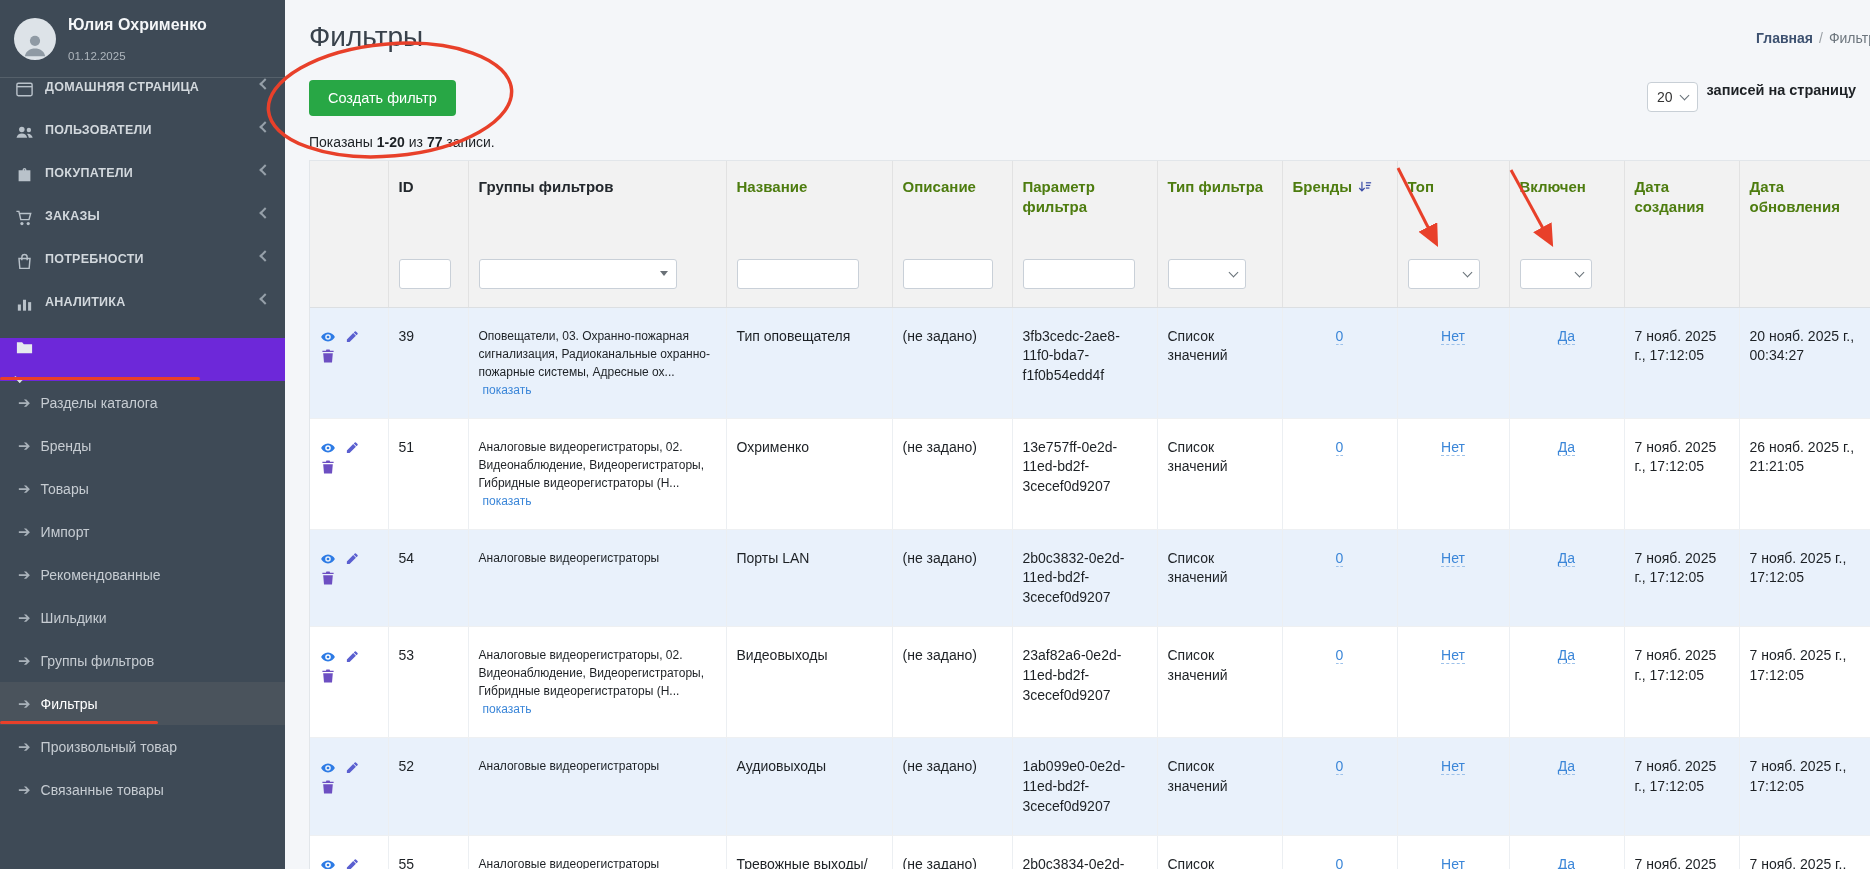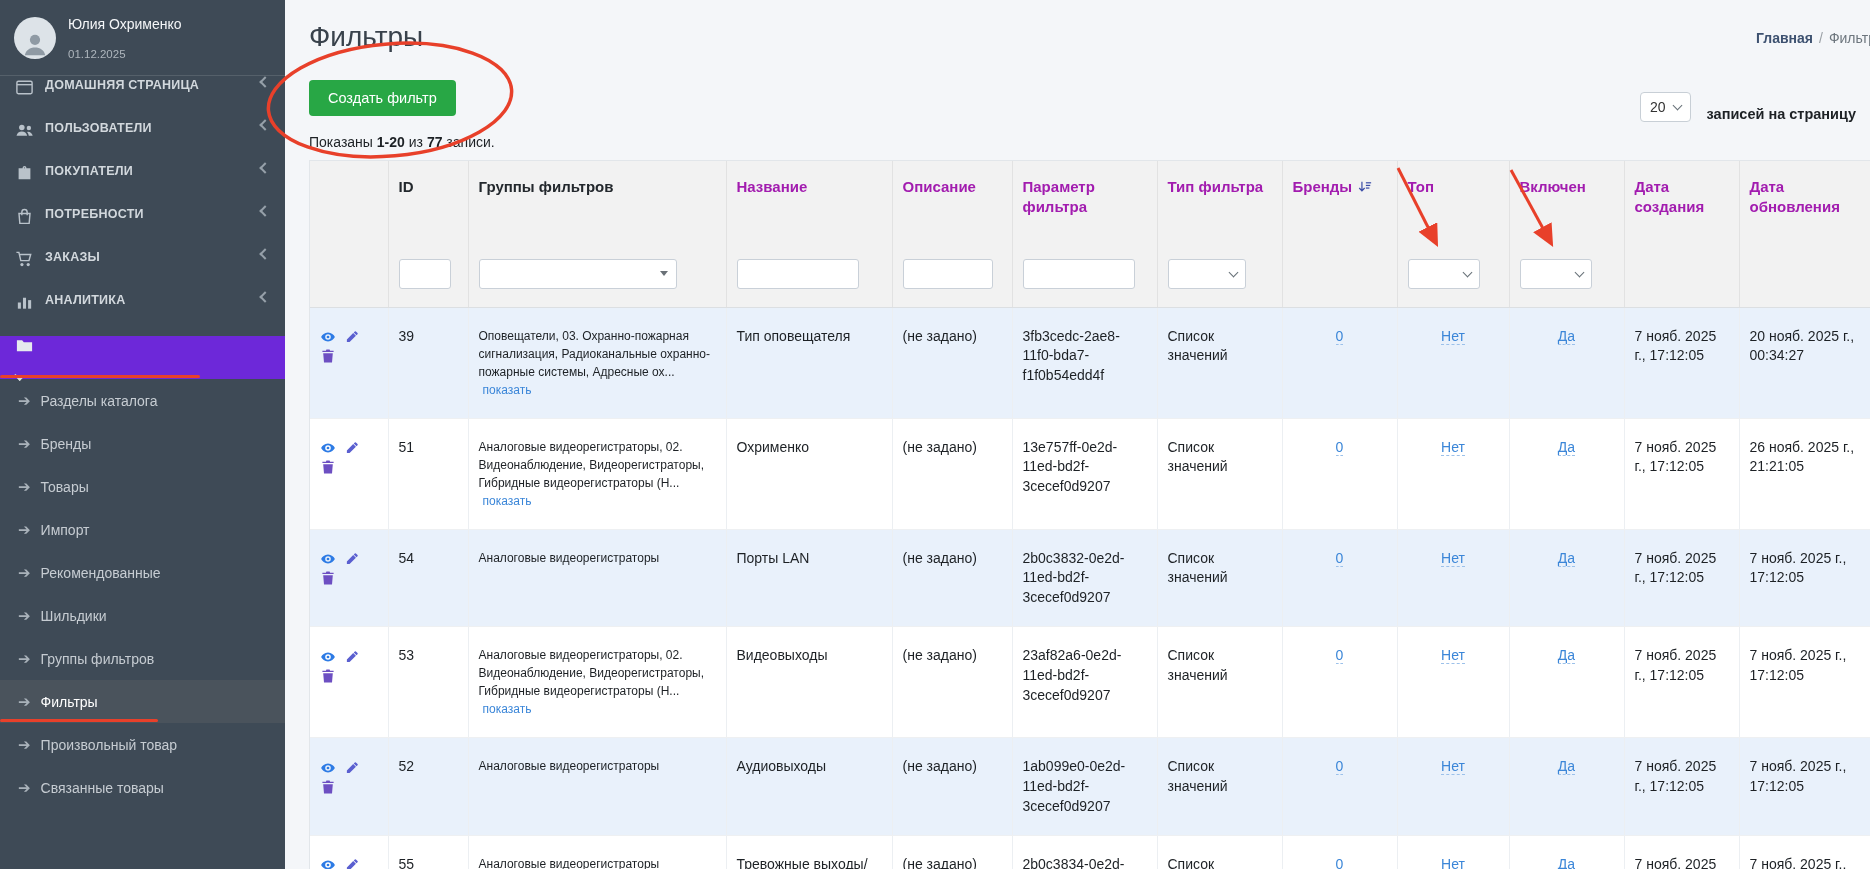--- a/index.html
+++ b/index.html
@@ -9,21 +9,21 @@
     background:#f4f6f9; color:#212529;
     font-family:"Liberation Sans","DejaVu Sans",sans-serif;
   }
 
   
   .sidebar { position:absolute; left:0; top:0; bottom:0; width:285px; background:#3e4a56; z-index:5; }
   .user-panel { display:flex; align-items:center; gap:12px; padding:16px 14px 15px; border-bottom:1px solid rgba(255,255,255,.12); }
   .avatar { width:42px; height:42px; border-radius:50%; background:#dde3e8; flex:0 0 42px;
             display:flex; align-items:flex-end; justify-content:center; overflow:hidden; }
   .avatar svg { width:30px; height:30px; }
-  .user-name { color:#f4f6f8; font-size:14px; }
+  .user-name { color:#f4f6f8; font-size:16px;font-weight:bold; }
   .user-date { color:#aeb6bd; font-size:11.5px; margin-top:16px; }
 
   .nav { padding-top:2px; }
   .nav-item { position:relative; display:flex; align-items:flex-start; gap:11px; height:43px; padding:0 16px 0 15px;
               color:#d2d8dd; font-size:12.5px; font-weight:700; letter-spacing:.02em; cursor:pointer; }
   .nav-item .nicon { width:19px; height:19px; color:#b9c2ca; flex:0 0 19px; }
   .nav-item .nicon svg { width:19px; height:19px; display:block; }
   .nlabel { flex:1; white-space:nowrap; overflow:hidden; }
   .chev-left { width:8px; height:8px; border-left:2px solid #96a0a9; border-bottom:2px solid #96a0a9; transform:rotate(45deg); }
   .chev-down { width:8px; height:8px; border-right:2px solid #d6dce1; border-bottom:2px solid #d6dce1; transform:rotate(45deg); margin-top:-4px; }
@@ -43,36 +43,36 @@
   .main { position:absolute; left:285px; top:0; right:0; bottom:0; padding:20px 0 0 24px; }
   .page-title { font-size:28px; font-weight:500; color:#39424c; margin:0; line-height:1.2; }
   .breadcrumb { position:absolute; top:30px; right:-16px; white-space:nowrap; font-size:14px; }
   .bc-home { color:#3d5170; font-weight:600; text-decoration:none; cursor:pointer; }
   .bc-sep { color:#9aa0a6; margin:0 6px; }
   .bc-current { color:#6c757d; }
 
   .create-btn { margin-top:26px; display:inline-block; background:#28a745; color:#fff; border:none; border-radius:4px;
                 padding:10px 19px; font-size:14.5px; font-family:inherit; cursor:pointer; }
 
-  .pager { position:absolute; top:92px; right:14px; display:flex; align-items:flex-end; gap:16px; }
+  .pager { position:absolute; top:82px; right:14px; display:flex; align-items:flex-start; gap:9px; }
   .page-size { display:flex; align-items:center; gap:8px; background:#fff; border:1px solid #c8cfd6; border-radius:4px;
                padding:6px 9px; font-size:14px; cursor:pointer; color:#333; }
   .pager-label { font-size:14.5px; font-weight:700; color:#1d2125; }
 
   .summary { margin-top:18px; font-size:14px; color:#1d2125; }
   .summary b { font-weight:700; }
 
   
   .table-card { margin-top:10px; background:#fff; border:1px solid #e2e6ea; border-right:none; width:1561px; }
   table { border-collapse:collapse; table-layout:fixed; width:100%; }
   thead th { background:#f2f2f2; border-right:1px solid #e2e2e2; text-align:left; vertical-align:top;
              font-size:15px; font-weight:700; color:#23282d; line-height:1.35; }
   .head-row th { height:92px; padding:16px 10px 4px; border-bottom:none; }
   .filter-row th { height:54px; padding:6px 10px 18px; border-bottom:1px solid #dcdfe2; }
-  .th-blue { color:#a21caf;margin-left:24px; }
+  .th-blue { color:#4d7c0f;margin-left:24px; }
   .sort-icon { margin-left:6px; color:#3d4fa8; vertical-align:-2px; }
   .sort-icon svg { width:14px; height:14px; display:inline-block; }
 
   tbody td { padding:19px 10px; vertical-align:top; border-right:1px solid #eceff2; border-bottom:1px solid #eef0f2;
              font-size:14px; line-height:1.4; color:#1d2125; }
   tbody tr:nth-child(odd) { background:#e9f1fb; }
   .c-groups { font-size:12px; line-height:1.5; }
   .more { color:#3b86d8; text-decoration:none; font-size:12px; margin-left:4px; cursor:pointer; }
   .c-param { overflow-wrap:anywhere; }
   .c-center { text-align:center; }
@@ -141,37 +141,37 @@
       <span class="nicon">
           <svg viewBox="0 0 20 20" fill="currentColor">
             <path d="M8 4.5V4a2 2 0 012-2 2 2 0 012 2v.5h4.2V16H3.8V4.5H8zm1.5-.5v.5h1V4a.5.5 0 00-1 0z"></path>
           </svg>
         </span>
       <span class="nlabel">ПОКУПАТЕЛИ</span>
       <span class="chev-left"></span>
     </div>
     <div class="nav-item">
       <span class="nicon">
-          <svg viewBox="0 0 20 20" fill="none" stroke="currentColor" stroke-width="1.5">
-            <path d="M4.2 6.8h11.6l-.9 10.4H5.1L4.2 6.8z"></path>
-            <path d="M7.2 8.6V5.4a2.8 2.8 0 015.6 0v3.2"></path>
-          </svg>
-        </span>
-      <span class="nlabel">ПОТРЕБНОСТИ</span>
-      <span class="chev-left"></span>
-    </div>
-    <div class="nav-item">
-      <span class="nicon">
           <svg viewBox="0 0 20 20">
             <path d="M1.5 2.5h2.6l2 8.7h8.6l1.8-6.4H5.3" fill="none" stroke="currentColor" stroke-width="1.5"></path>
             <circle cx="7.3" cy="15.3" r="1.7" fill="currentColor"></circle>
             <circle cx="13.9" cy="15.3" r="1.7" fill="currentColor"></circle>
           </svg>
         </span>
       <span class="nlabel">ЗАКАЗЫ</span>
+      <span class="chev-left"></span>
+    </div>
+    <div class="nav-item">
+      <span class="nicon">
+          <svg viewBox="0 0 20 20" fill="none" stroke="currentColor" stroke-width="1.5">
+            <path d="M4.2 6.8h11.6l-.9 10.4H5.1L4.2 6.8z"></path>
+            <path d="M7.2 8.6V5.4a2.8 2.8 0 015.6 0v3.2"></path>
+          </svg>
+        </span>
+      <span class="nlabel">ПОТРЕБНОСТИ</span>
       <span class="chev-left"></span>
     </div>
     <div class="nav-item">
       <span class="nicon">
           <svg viewBox="0 0 20 20" fill="currentColor">
             <rect x="3" y="10" width="3.2" height="6.5"></rect>
             <rect x="8.4" y="5" width="3.2" height="11.5"></rect>
             <rect x="13.8" y="7.5" width="3.2" height="9"></rect>
           </svg>
         </span>

